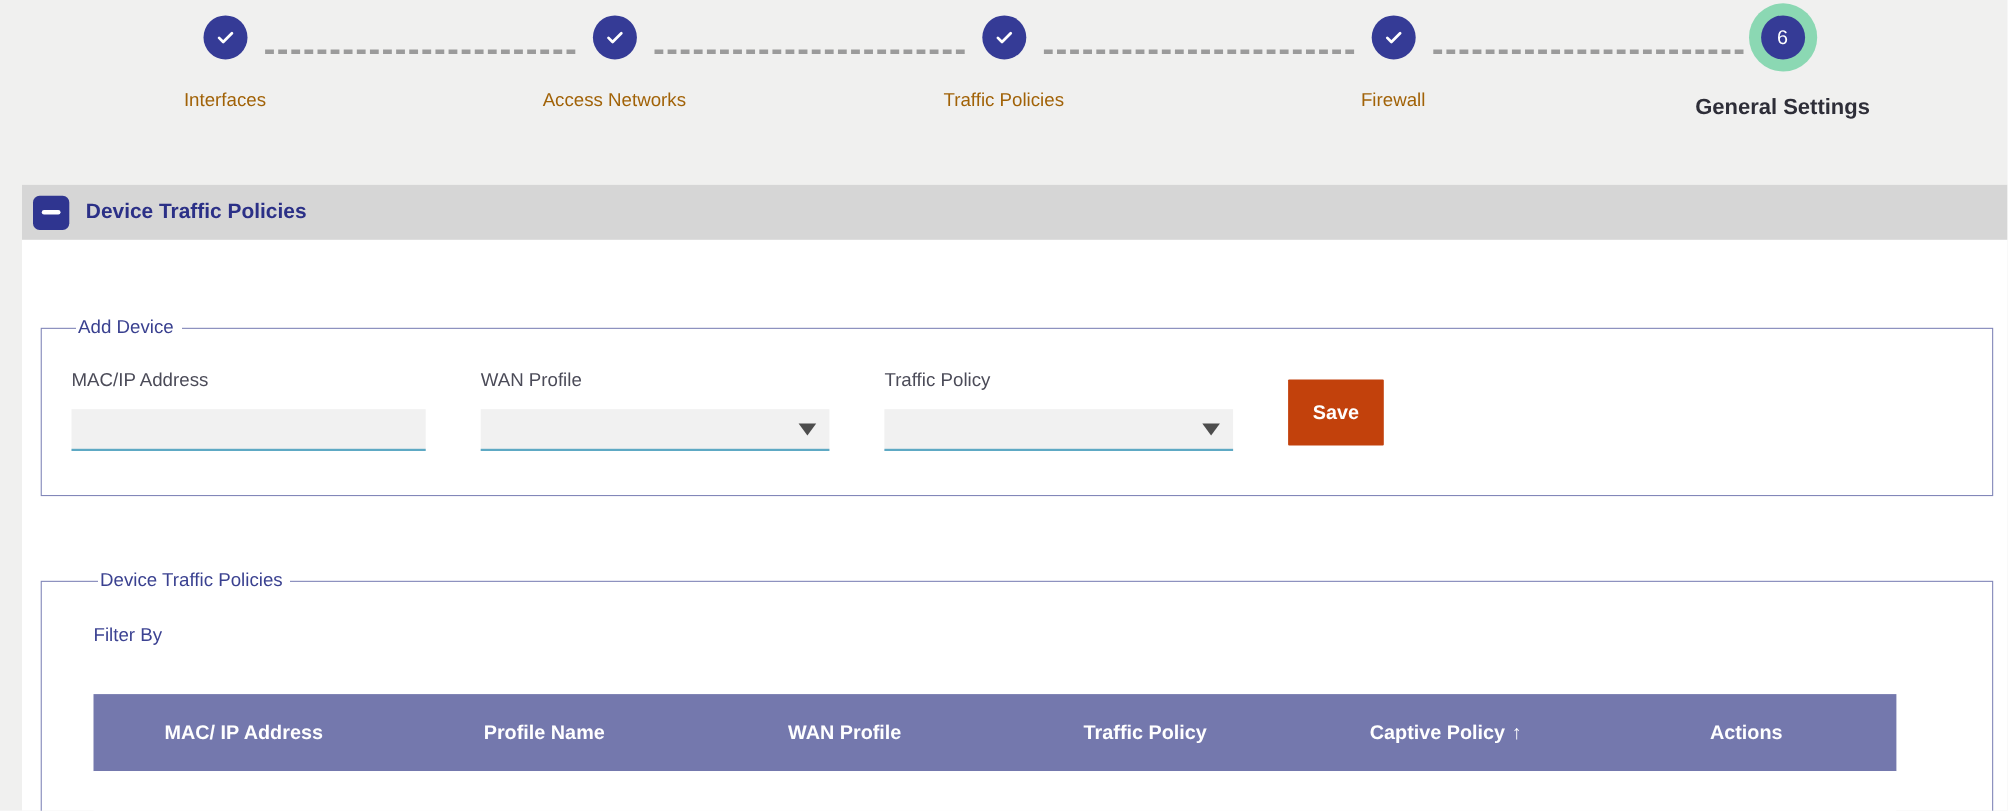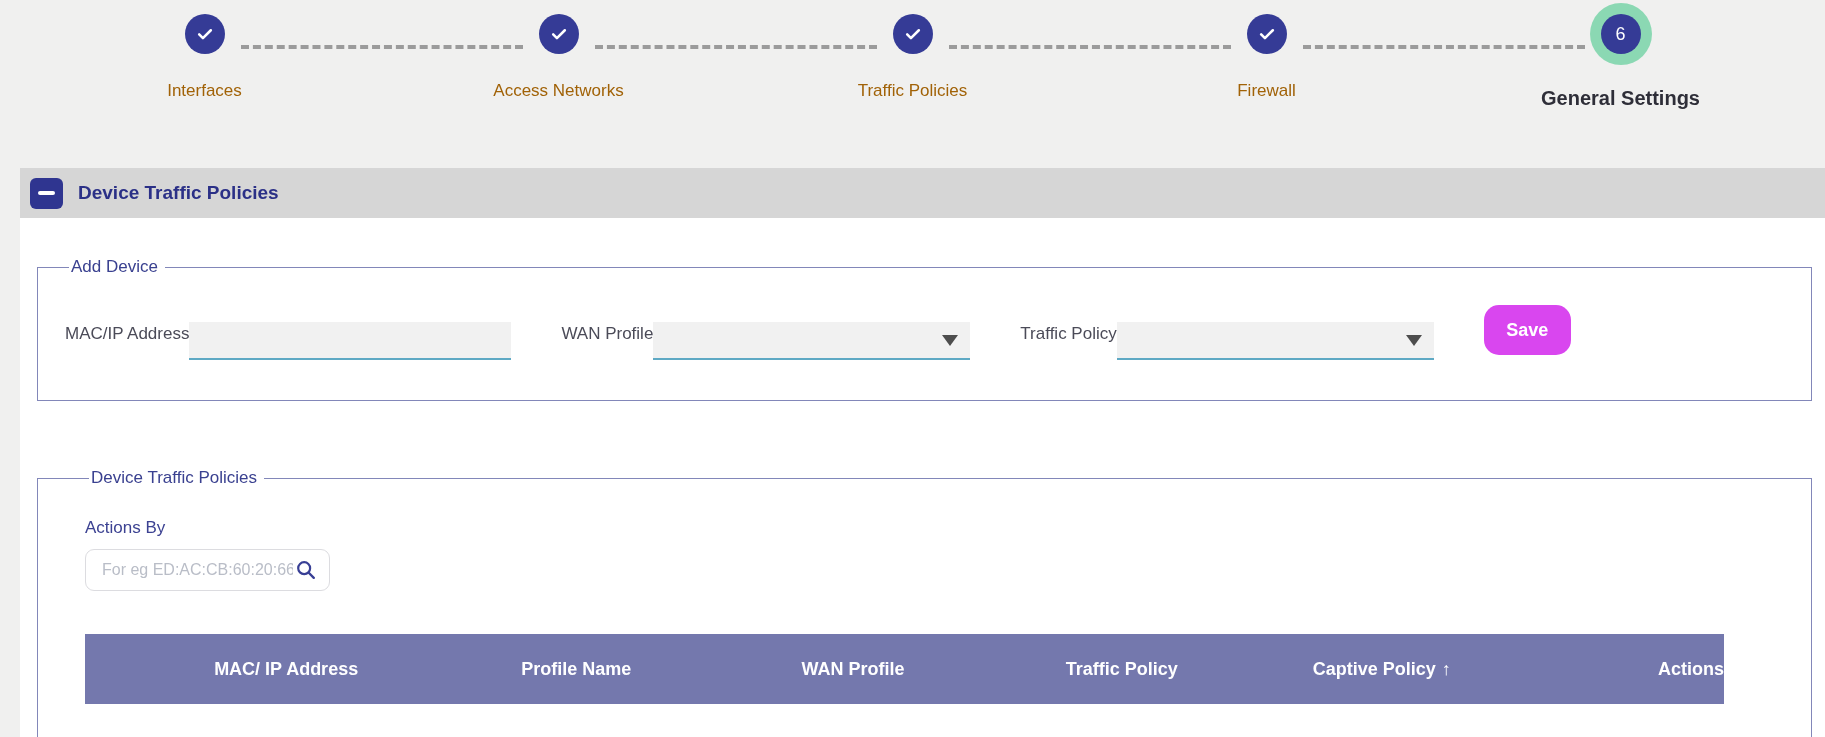--- a/index.html
+++ b/index.html
@@ -36,60 +36,60 @@
   }
   .minus-bar{width:17px;height:4px;background:#fff;border-radius:2px;}
   .section-title{margin-left:15px;font-size:19px;font-weight:bold;color:#2B3087;}
   
   fieldset{
     border:1px solid #8287B9;margin:0 13px 0 17px;padding:0;
   }
   fieldset legend{
     margin-left:4px;padding:0 7px 0 2px;color:#3A4190;font-size:17px;
   }
-  .add-device-fieldset{margin-top:39px;padding:28px 0 40px 27px;}
+  .add-device-fieldset{margin-top:70px;padding:28px 0 40px 27px;}
   .fields-row{display:flex;align-items:flex-end;}
-  .field{display:flex;flex-direction:row;margin-right:50px;align-items:flex-end;}
+  .field{display:flex;flex-direction:column;margin-right:50px;}
   .field-label{font-size:17px;color:#4B4B58;margin-bottom:16px;}
   .text-input{
     width:322px;height:38px;background:#F1F1F1;border:none;outline:none;
     border-bottom:2px solid #5EA9C4;font-size:16px;color:#333;padding:0 8px;box-sizing:border-box;
   }
   .select-box{
     width:317px;height:38px;background:#F1F1F1;border-bottom:2px solid #5EA9C4;
     display:flex;align-items:center;justify-content:flex-end;cursor:pointer;box-sizing:border-box;
   }
   .chevron-down-icon{
     width:0;height:0;border-left:8px solid transparent;border-right:8px solid transparent;
     border-top:11px solid #4D4D4D;margin-right:12px;
   }
   .save-button{
-    border:none;background:#d946ef;color:#fff;font-weight:bold;font-size:18px;
-    width:87px;height:50px;border-radius:15px;cursor:pointer;margin-bottom:5px;
+    border:none;background:#c2410c;color:#fff;font-weight:bold;font-size:18px;
+    width:87px;height:60px;border-radius:1px;cursor:pointer;margin-bottom:5px;
     font-family:"Liberation Sans", sans-serif;
   }
   .policies-fieldset{margin-top:67px;padding:30px 0 60px 47px;height:300px;}
   .filter-label{font-size:17px;color:#3C4292;margin-bottom:11px;display:block;}
   .filter-box{
     width:245px;height:42px;border:1px solid #DCDCE0;border-radius:9px;background:#fff;
     display:flex;align-items:center;box-sizing:border-box;padding:0 12px 0 14px;
   }
   .filter-input{
     flex:1;border:none;outline:none;font-size:16px;color:#444;min-width:0;
     font-family:"Liberation Sans", sans-serif;background:transparent;
   }
   .filter-input::placeholder{color:#B9BDC7;}
   .search-icon{flex:0 0 auto;cursor:pointer;display:flex;}
   
   .policy-table{width:1639px;margin-top:43px;}
   .table-header{
     display:flex;background:#7478AD;height:70px;align-items:center;
   }
   .th-cell{
-    flex:1;text-align:right;color:#fff;font-weight:bold;font-size:18px;cursor:pointer;
+    flex:1;text-align:center;color:#fff;font-weight:bold;font-size:18px;cursor:pointer;
   }
   .sort-arrow{font-weight:bold;margin-left:6px;font-size:18px;}
   .table-body{height:40px;background:#fff;}
 </style>
 </head>
 <body>
 
 <div class="stepper">
 
   <div class="step">
@@ -178,30 +178,21 @@
           <span class="chevron-down-icon"></span>
         </div>
       </div>
       <button class="save-button">Save</button>
     </div>
   </fieldset>
 
   <fieldset class="policies-fieldset">
     <legend>Device Traffic Policies</legend>
 
-    <label class="filter-label">Actions By</label>
-    <div class="filter-box">
-      <input class="filter-input" type="text" placeholder="For eg ED:AC:CB:60:20:66" style="">
-      <span class="search-icon">
-        <svg width="22" height="22" viewBox="0 0 24 24">
-            <circle cx="10" cy="10" r="6.5" stroke="#383F95" stroke-width="2.4" fill="none"></circle>
-            <line x1="15" y1="15" x2="20.5" y2="20.5" stroke="#383F95" stroke-width="2.6" stroke-linecap="round"></line>
-          </svg>
-      </span>
-    </div>
+    <label class="filter-label">Filter By</label>
 
     <div class="policy-table">
       <div class="table-header">
         <div class="th-cell">MAC/ IP Address</div>
         <div class="th-cell">Profile Name</div>
         <div class="th-cell">WAN Profile</div>
         <div class="th-cell">Traffic Policy</div>
         <div class="th-cell">
           <span>Captive Policy</span><span class="sort-arrow">↑</span>
         </div>

